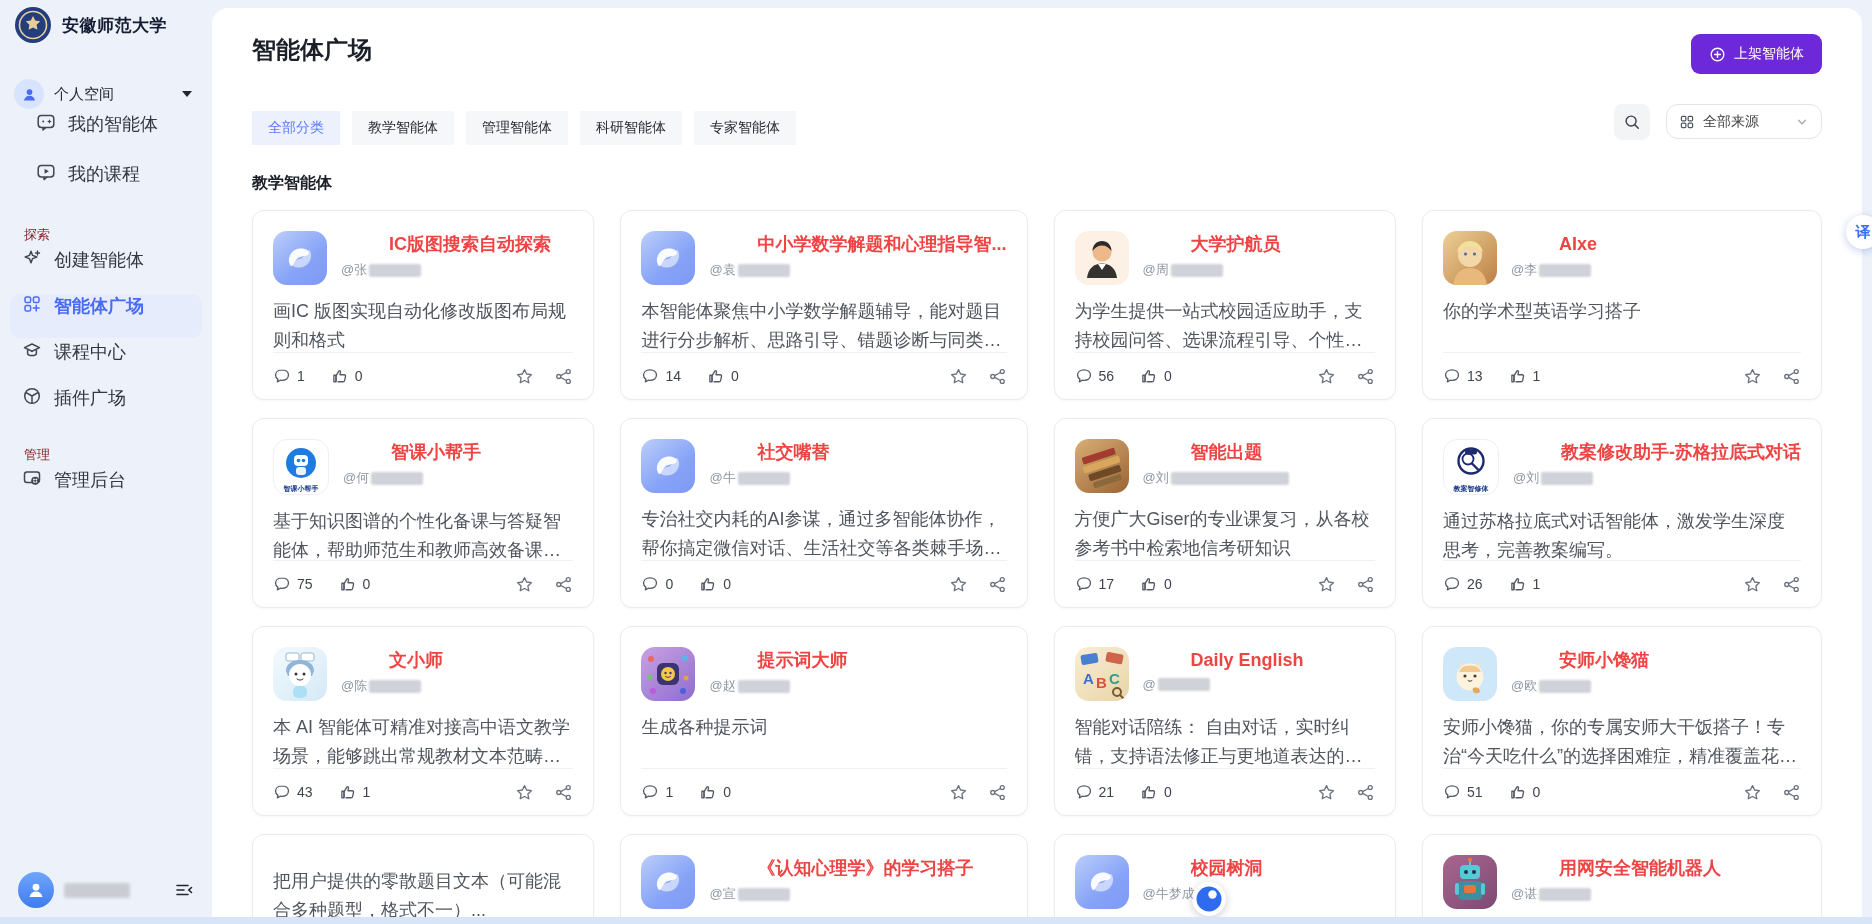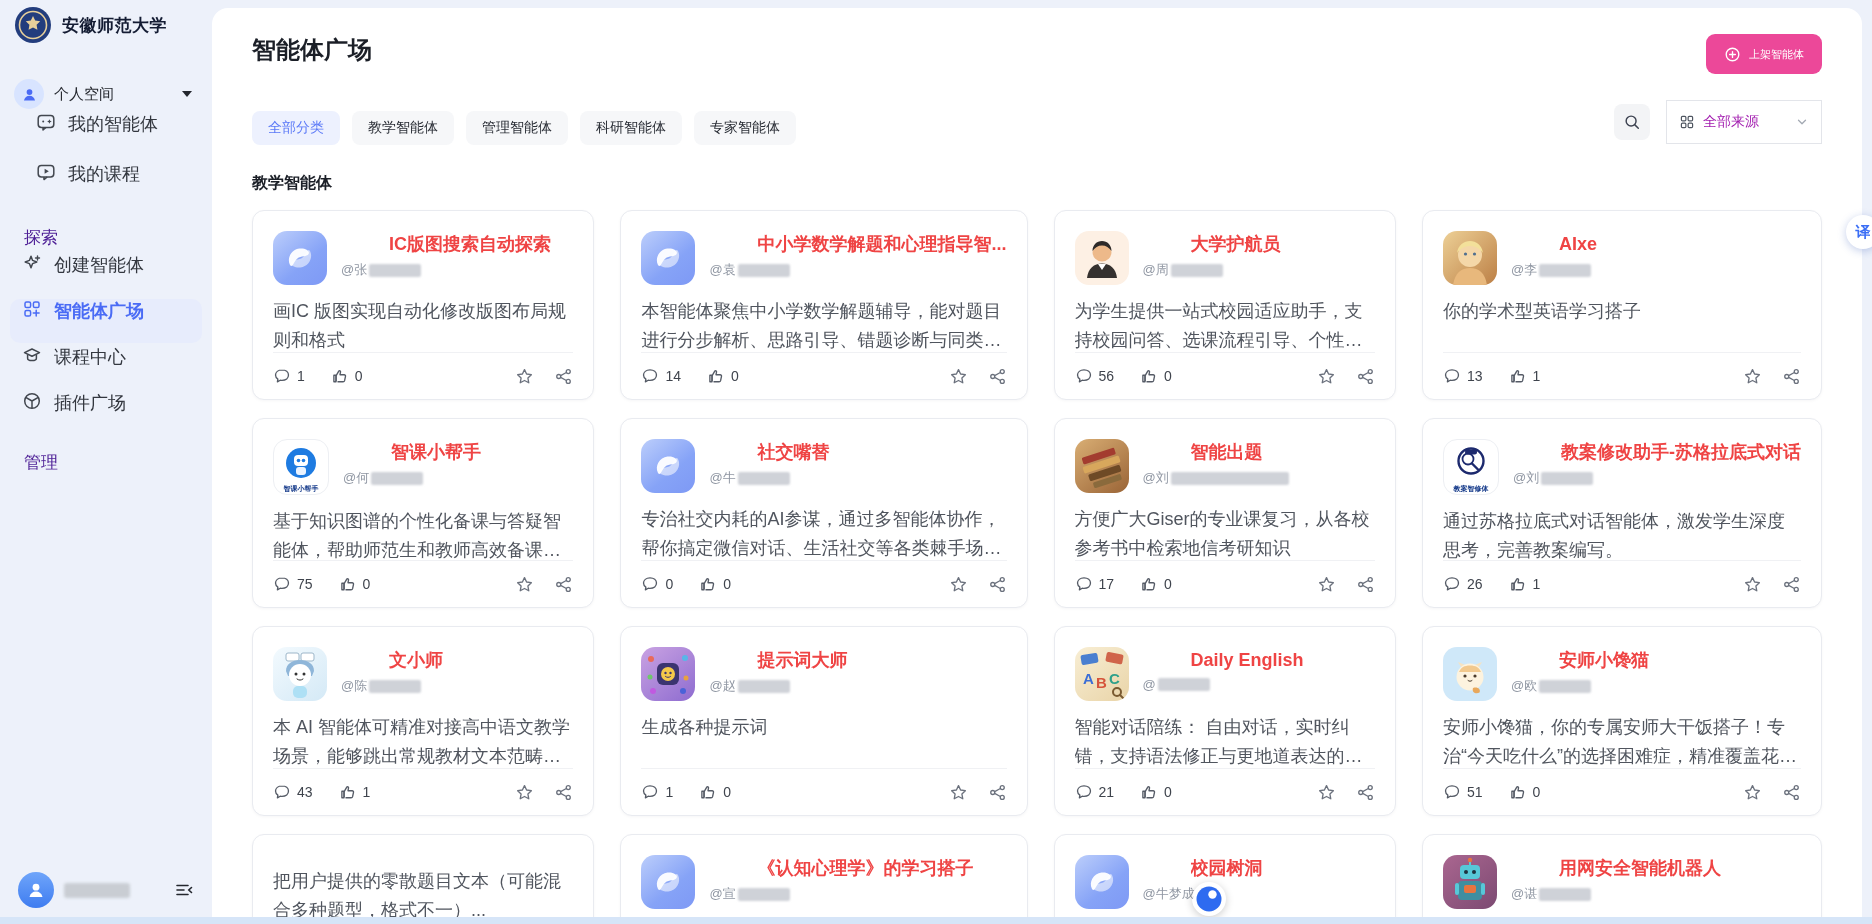--- a/index.html
+++ b/index.html
@@ -18,47 +18,47 @@
   .personal-label{font-size:15px;color:#23262d;}
   .caret{margin-left:auto;margin-right:6px;width:0;height:0;border-left:5px solid transparent;
     border-right:5px solid transparent;border-top:6px solid #23262d;}
   .nav-item{display:flex;align-items:flex-start;gap:12px;height:44px;margin:2px 10px;padding:0 12px;
     border-radius:10px;font-size:18px;color:#33373f;cursor:pointer;}
   .nav-item .nicon{width:20px;height:20px;color:#42474f;flex:none;}
   .nav-item .nicon svg{width:20px;height:20px;display:block;}
   .nav-item.active{background:#e7ecfc;color:#4a6bf5;font-weight:600;}
   .nav-item.active .nicon{color:#4a6bf5;}
   .sub-nav .nav-item{height:48px;padding-left:26px;}
-  .sec-label{margin:16px 0 4px 24px;font-size:17px;color:#4c1d95;}
+  .sec-label{margin:16px 0 4px 24px;font-size:13px;color:#7f1d1d;}
   .sidebar-footer{position:absolute;left:0;right:0;bottom:16px;display:flex;align-items:center;gap:10px;padding:0 18px;}
   .avatar-lg{width:36px;height:36px;border-radius:50%;background:linear-gradient(180deg,#6fa5fa,#3e7cf0);
     color:#fff;display:flex;align-items:center;justify-content:center;flex:none;}
   .avatar-lg svg{width:20px;height:20px;}
   .name-blur{width:66px;height:15px;border-radius:3px;background:#c9cdd3;filter:blur(1.5px);}
   .collapse{margin-left:auto;color:#23262d;width:20px;height:20px;cursor:pointer;}
 
   
   .panel{position:absolute;left:212px;top:8px;right:10px;height:1400px;background:#fff;
     border-radius:16px;padding:26px 40px;box-sizing:border-box;}
   .panel-head{display:flex;align-items:flex-start;justify-content:space-between;}
   .page-title{margin:0;font-size:24px;font-weight:700;color:#1b1f27;}
-  .publish-btn{display:flex;align-items:center;gap:8px;height:40px;padding:0 18px;background:#ec4899;
-    color:#fff;border:none;border-radius:9px;font-size:11px;cursor:pointer;}
+  .publish-btn{display:flex;align-items:center;gap:8px;height:40px;padding:0 18px;background:#6d28d9;
+    color:#fff;border:none;border-radius:9px;font-size:14px;cursor:pointer;}
   .publish-btn svg{width:17px;height:17px;}
   .tabs-row{display:flex;align-items:center;margin-top:24px;}
   .tabs{display:flex;gap:12px;}
-  .chip{height:34px;padding:0 16px;border-radius:8px;background:#f6f7f9;color:#2a2e36;font-size:14px;
+  .chip{height:34px;padding:0 16px;border-radius:0;background:#f6f7f9;color:#2a2e36;font-size:14px;
     display:flex;align-items:center;cursor:pointer;white-space:nowrap;margin-top:13px;}
   .chip.active{background:#edf1fe;color:#5b79f7;}
   .tabs-right{margin-left:auto;display:flex;align-items:center;gap:16px;}
   .search-btn{width:36px;height:36px;border-radius:8px;background:#f3f4f6;color:#3c4250;
     display:flex;align-items:center;justify-content:center;cursor:pointer;}
   .search-btn svg{width:18px;height:18px;}
-  .source-select{display:flex;align-items:center;gap:8px;height:44px;padding:0 12px;width:156px;
-    border:1px solid #e3e5ea;border-radius:0;color:#a21caf;font-size:14px;background:#fff;
+  .source-select{display:flex;align-items:center;gap:8px;height:35px;padding:0 12px;width:156px;
+    border:1px solid #e3e5ea;border-radius:12px;color:#404040;font-size:14px;background:#fff;
     box-sizing:border-box;cursor:pointer;}
   .source-select .gicon{width:16px;height:16px;color:#4e5560;}
   .source-select .chev{margin-left:auto;color:#a3a9b3;width:14px;height:14px;}
   .section-title{margin-top:28px;font-size:16px;font-weight:700;color:#1b1f27;}
 
   
   .grid{margin-top:16px;display:grid;grid-template-columns:repeat(4,1fr);gap:18px 26px;}
   .card{border:1px solid #e9ebf0;border-radius:12px;background:#fff;height:190px;box-sizing:border-box;
     padding:20px 20px 0;display:flex;flex-direction:column;box-shadow:0 1px 3px rgba(31,35,41,.04);cursor:pointer;}
   .card-head{display:flex;gap:14px;align-items:flex-start;}
@@ -194,20 +194,33 @@
             <svg viewBox="0 0 20 20" fill="none" stroke="currentColor" stroke-width="1.5">
               <circle cx="10" cy="10" r="7.3"></circle>
               <path d="M10 10v7.3M10 10L3.7 6.3M10 10l6.3-3.7"></path>
             </svg>
           </span>
     <span class="nlabel">插件广场</span>
   </div>
 </nav>
 
     <div class="sec-label">管理</div>
+    <nav id="nav-manage">
+  <div class="nav-item">
+    <span class="nicon">
+            <svg viewBox="0 0 20 20" fill="none" stroke="currentColor" stroke-width="1.5">
+              <rect x="2.5" y="4" width="15" height="10.5" rx="2.5"></rect>
+              <circle cx="13.2" cy="12.8" r="3.2" fill="#eef2fa"></circle>
+              <circle cx="13.2" cy="12.8" r="1.1" fill="currentColor" stroke="none"></circle>
+              <path d="M13.2 9.8v.9M13.2 14.9v.9M16.2 12.8h-.9M11.1 12.8h-.9" stroke-linecap="round"></path>
+            </svg>
+          </span>
+    <span class="nlabel">管理后台</span>
+  </div>
+</nav>
 
     <div class="sidebar-footer">
       <span class="avatar-lg">
         <svg viewBox="0 0 20 20" fill="currentColor">
             <circle cx="10" cy="7.2" r="3.4"></circle>
             <path d="M3.5 17c.8-3.8 3.3-5.6 6.5-5.6s5.7 1.8 6.5 5.6z"></path>
           </svg>
       </span>
       <span class="name-blur"></span>
       <span class="collapse">

